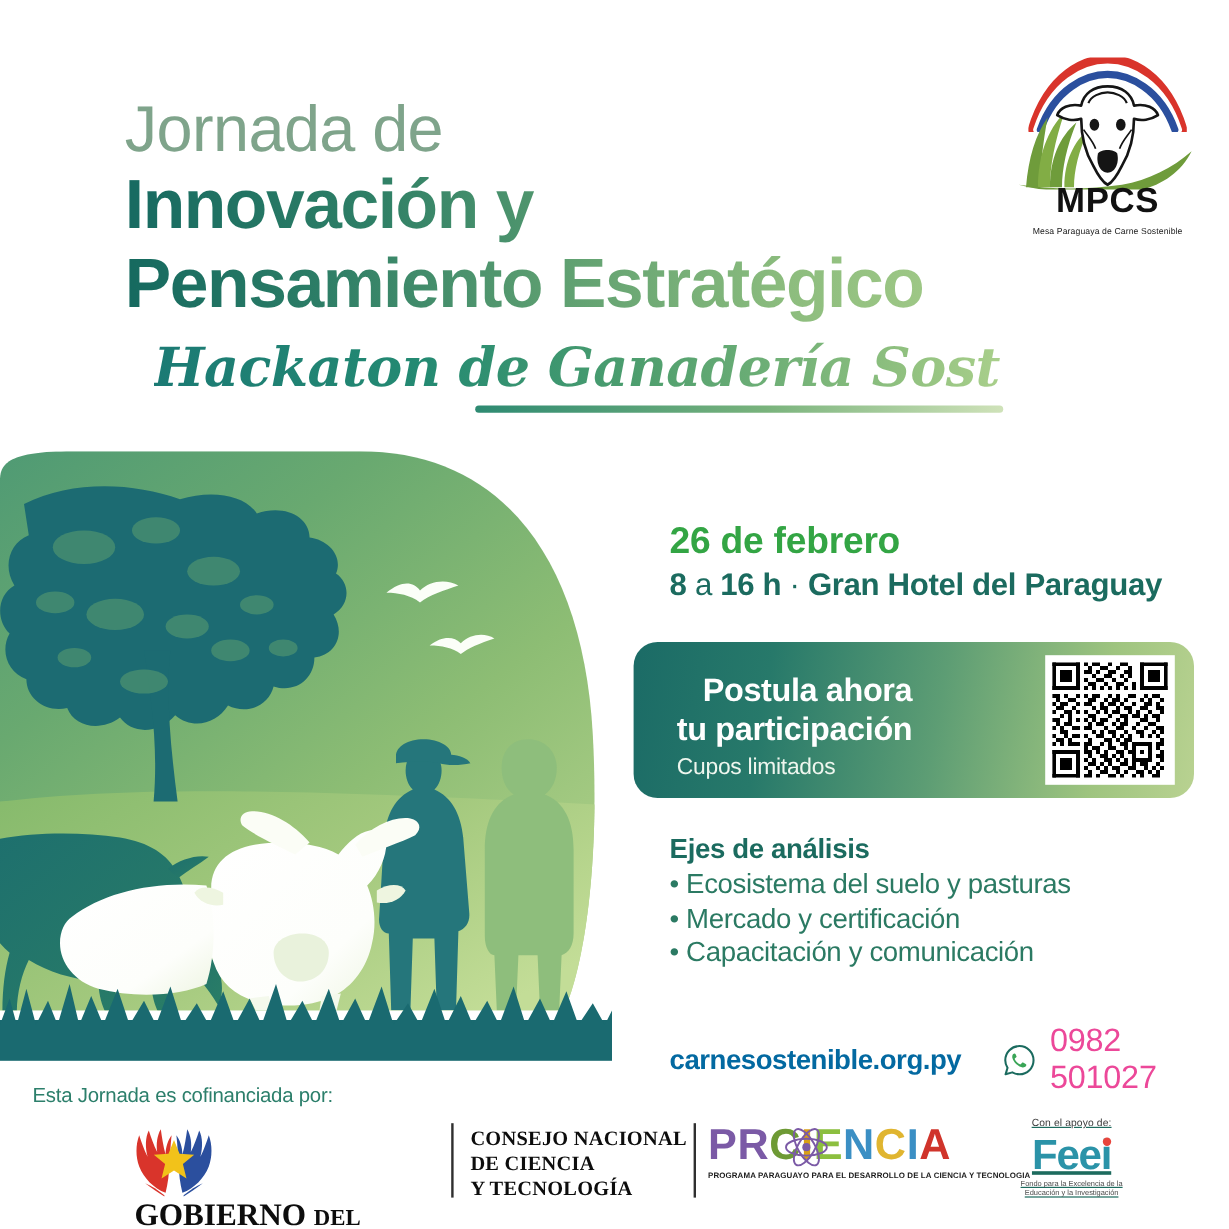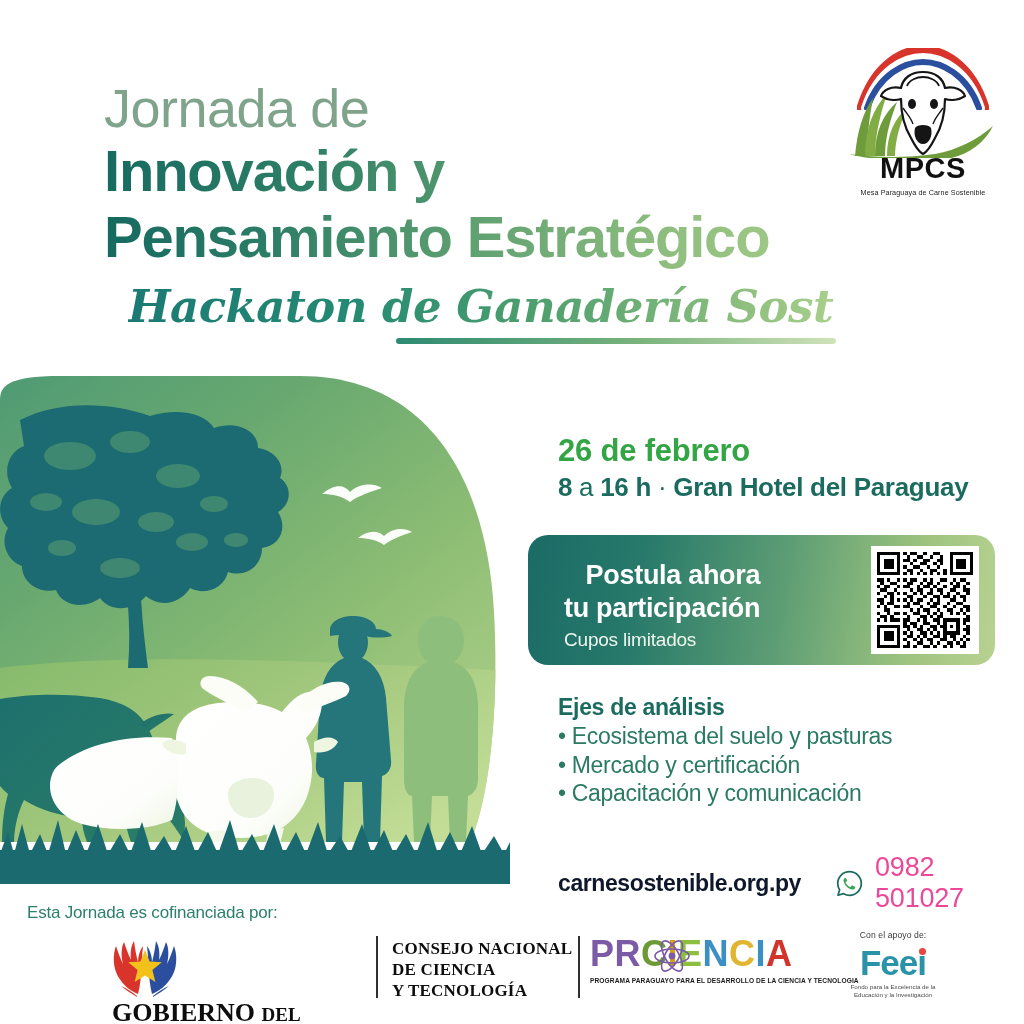--- a/index.html
+++ b/index.html
@@ -238,21 +238,21 @@
     position: absolute;
     left: 558px;
     top: 852px;
     width: 440px;
     display: flex;
     align-items: center;
   }
   .contact-web {
     font-size: 23px;
     font-weight: 700;
-    color: #0f172a;
+    color: #0369a1;
     letter-spacing: -0.4px;
   }
   .wa-icon {
     margin-left: 34px;
     width: 29px;
     height: 29px;
     flex: none;
   }
   .contact-phone {
     margin-left: 11px;
@@ -344,20 +344,21 @@
     letter-spacing: 0.1px;
     font-weight: 700;
     white-space: nowrap;
   }
   .feei {
     position: absolute;
     left: 838px;
     top: 930px;
     width: 110px;
     text-align: center;
+    text-decoration: underline;
   }
   .feei-label {
     font-size: 8.6px;
     color: #3b3b3b;
     letter-spacing: 0.1px;
   }
   .feei-mark {
     position: relative;
     margin-top: 4px;
     font-family: "Liberation Sans", sans-serif;

